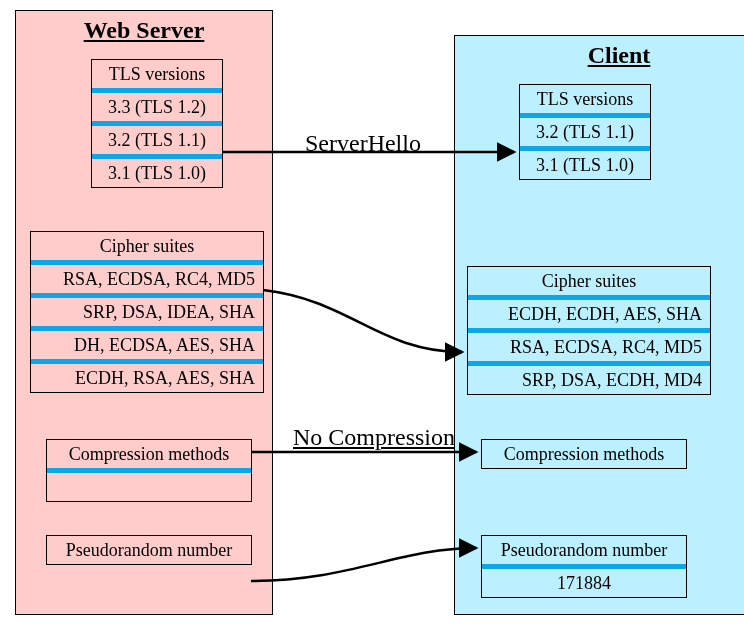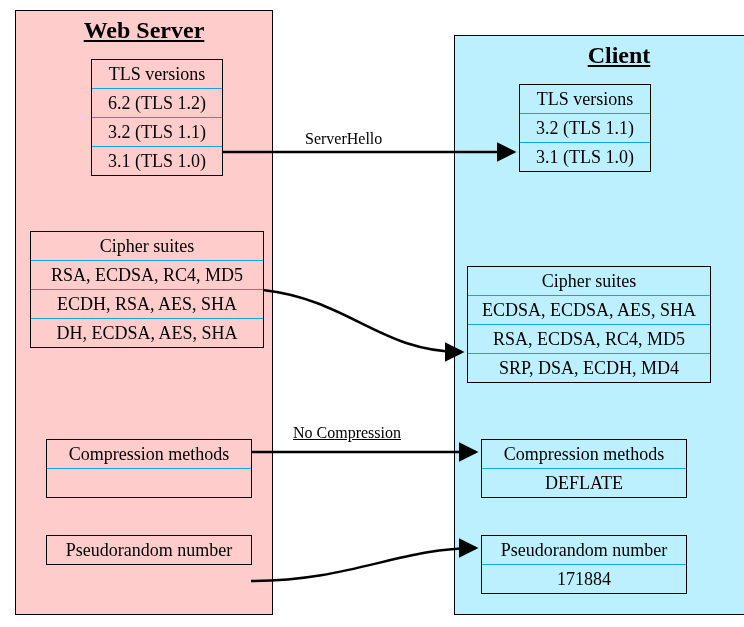--- a/index.html
+++ b/index.html
@@ -26,59 +26,60 @@
     padding: 6px 0 4px 0;
   }
   .box {
     border: 1px solid #000;
     position: absolute;
     box-sizing: border-box;
     font-size: 18px;
     background: inherit;
   }
   .box .header, .box .row {
-    border-bottom: 1px solid #0ea5e9;
+    border-bottom: 5px solid #0ea5e9;
     padding: 2px 8px;
     text-align: center;
     min-height: 24px;
     line-height: 24px;
     white-space: nowrap;
   }
   .box .row:last-child, .box .header:last-child { border-bottom: none; }
-  .box .left { text-align: center; }
+  .box .left { text-align: right; }
   .label {
     position: absolute;
-    font-size: 16px;
+    font-size: 24px;
     white-space: nowrap;
   }
   svg.arrows {
     position: absolute;
     left: 0; top: 0;
     width: 744px; height: 627px;
     pointer-events: none;
   }
 </style>
 </head>
 <body>
 
 <div class="panel server" style="left:15px; top:10px; width:258px; height:605px;">
   <div class="panel-title">Web Server</div>
 
   <div class="box" style="left:75px; top:48px; width:132px;">
     <div class="header">TLS versions</div>
-    <div class="row">6.2 (TLS 1.2)</div>
+    <div class="row">3.3 (TLS 1.2)</div>
     <div class="row">3.2 (TLS 1.1)</div>
     <div class="row">3.1 (TLS 1.0)</div>
   </div>
 
   <div class="box" style="left:14px; top:220px; width:234px;">
     <div class="header">Cipher suites</div>
     <div class="row left">RSA, ECDSA, RC4, MD5</div>
+    <div class="row left">SRP, DSA, IDEA, SHA</div>
+    <div class="row left">DH, ECDSA, AES, SHA</div>
     <div class="row left">ECDH, RSA, AES, SHA</div>
-    <div class="row left">DH, ECDSA, AES, SHA</div>
   </div>
 
   <div class="box" style="left:30px; top:428px; width:206px;">
     <div class="header">Compression methods</div>
     <div class="row"> </div>
   </div>
 
   <div class="box" style="left:30px; top:524px; width:206px;">
     <div class="header">Pseudorandom number</div>
   </div>
@@ -88,28 +89,27 @@
   <div class="panel-title">Client</div>
 
   <div class="box" style="left:64px; top:48px; width:132px;">
     <div class="header">TLS versions</div>
     <div class="row">3.2 (TLS 1.1)</div>
     <div class="row">3.1 (TLS 1.0)</div>
   </div>
 
   <div class="box" style="left:12px; top:230px; width:244px;">
     <div class="header">Cipher suites</div>
-    <div class="row left">ECDSA, ECDSA, AES, SHA</div>
+    <div class="row left">ECDH, ECDH, AES, SHA</div>
     <div class="row left">RSA, ECDSA, RC4, MD5</div>
     <div class="row left">SRP, DSA, ECDH, MD4</div>
   </div>
 
   <div class="box" style="left:26px; top:403px; width:206px;">
     <div class="header">Compression methods</div>
-    <div class="row">DEFLATE</div>
   </div>
 
   <div class="box" style="left:26px; top:499px; width:206px;">
     <div class="header">Pseudorandom number</div>
     <div class="row">171884</div>
   </div>
 </div>
 
 <div class="label" style="left:305px; top:130px;">ServerHello</div>
 <div class="label" style="left:293px; top:424px;text-decoration:underline;">No Compression</div>

